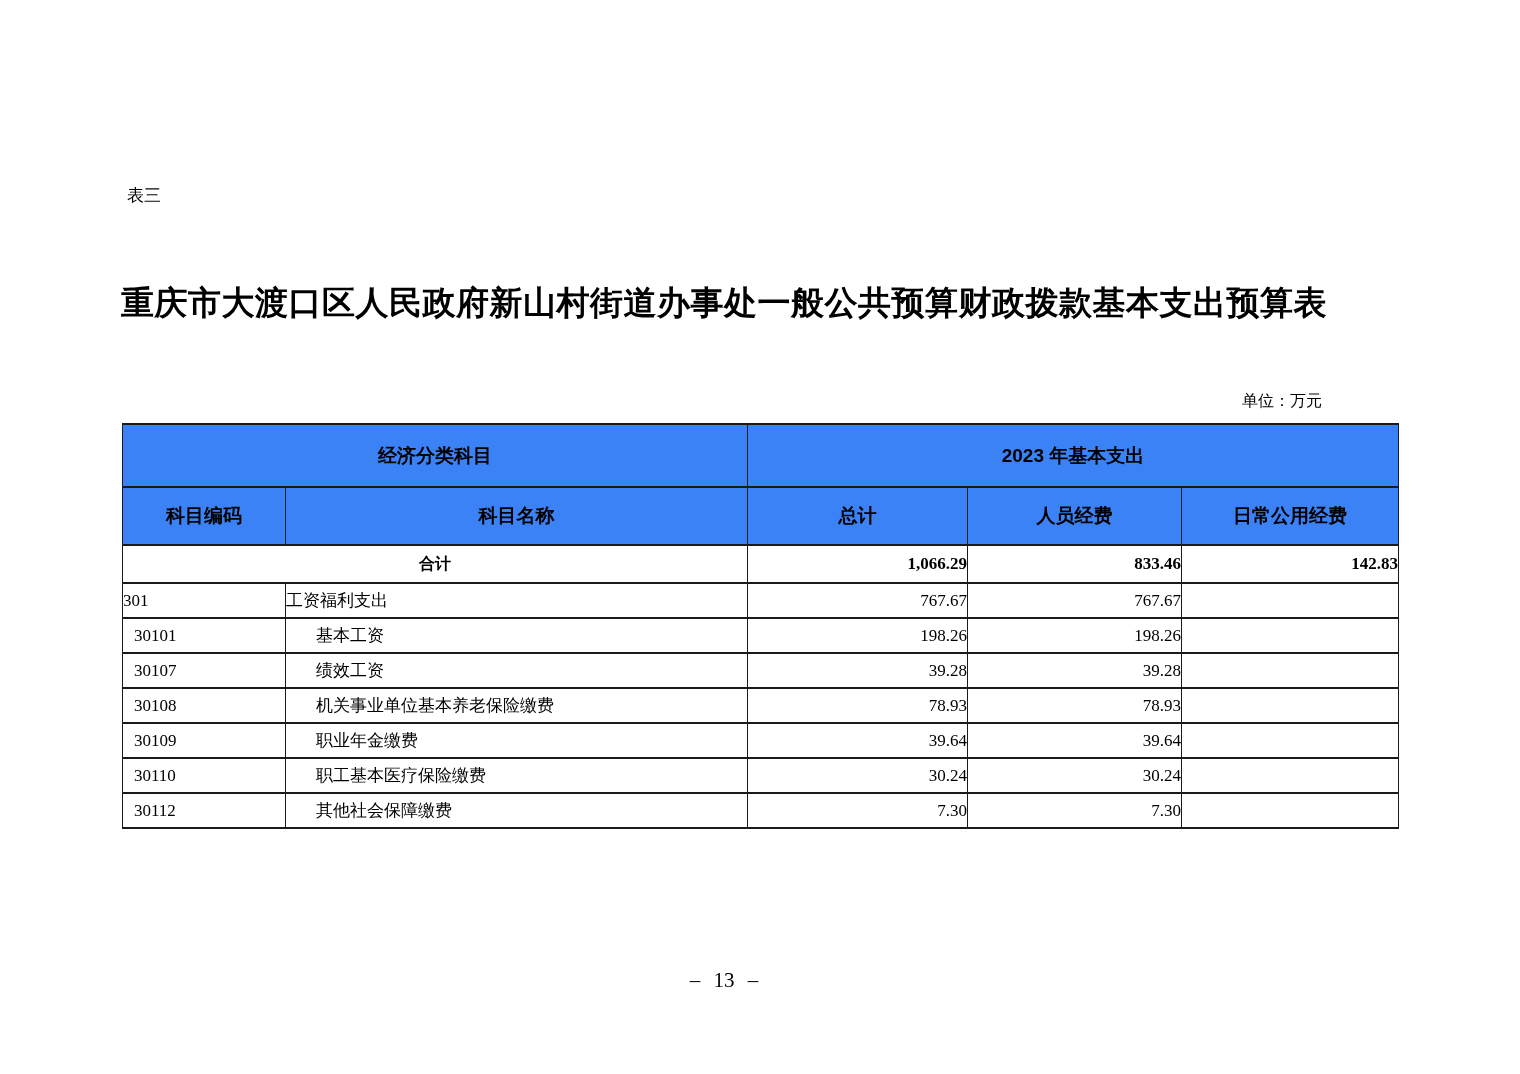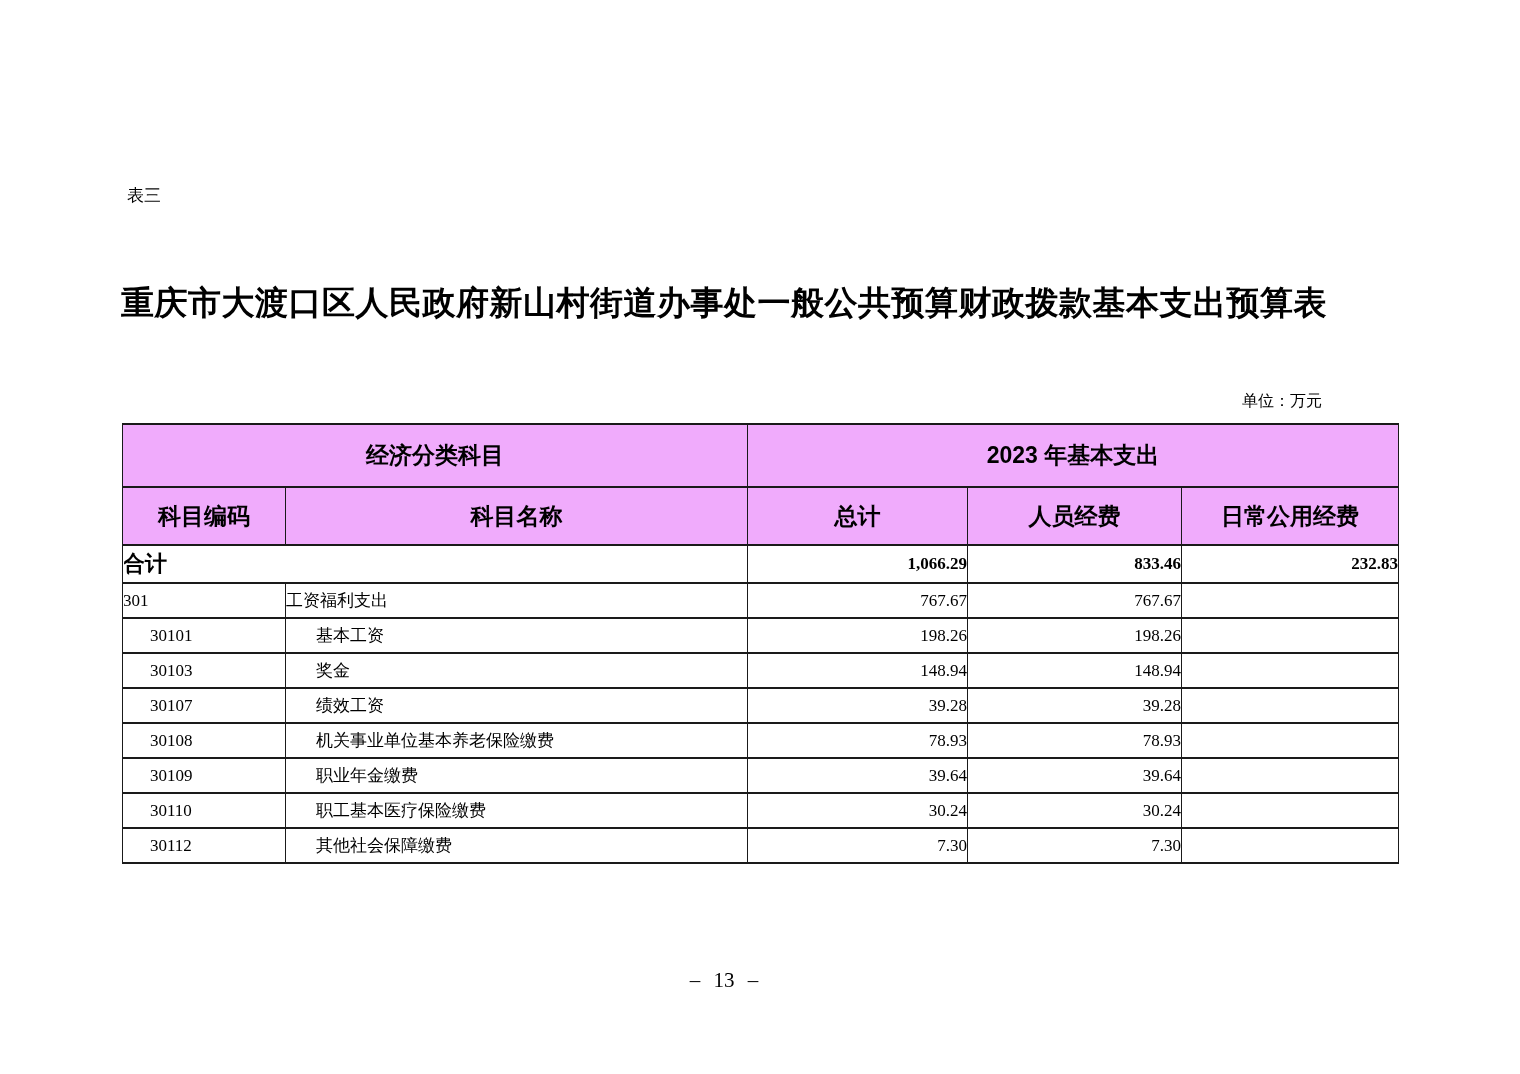--- a/index.html
+++ b/index.html
@@ -55,50 +55,50 @@
     border: 1px solid #1a1a1a;
     border-top-width: 2px;
     border-bottom-width: 2px;
     padding: 0;
     overflow: hidden;
     white-space: nowrap;
   }
   thead th {
     font-family: "Liberation Sans", sans-serif;
     font-weight: 700;
-    font-size: 23px;
-    text-align: center;
-    background: #f0abfc;
+    font-size: 19px;
+    text-align: center;
+    background: #3b82f6;
   }
   .hrow1 th { height: 61px; }
   .hrow2 th { height: 56px; }
   .total-row td { height: 36px; }
   .data-row td { height: 33px; }
   td.code {
     text-align: left;
     padding-left: 10px;
     font-size: 17px;
     border-radius: 13px;
   }
-  tr.sub td.code { padding-left: 27px; }
+  tr.sub td.code { padding-left: 11px; }
   td.name {
     text-align: left;
     padding-left: 13px;
     font-size: 17px;
   }
   tr.sub td.name { padding-left: 30px; }
   td.num {
     text-align: right;
     padding-right: 12px;
     font-size: 17px;
   }
   .total-row td.label {
-    text-align: left;
-    font-weight: 700;
-    font-size: 22px;
+    text-align: center;
+    font-weight: 700;
+    font-size: 16px;
     font-family: "Liberation Sans", sans-serif;
     border-radius: 19px;
   }
   .total-row td.num {
     font-weight: 700;
   }
   .page-number {
     position: absolute;
     left: 0;
     right: 0;
@@ -139,44 +139,37 @@
         <th>总计</th>
         <th>人员经费</th>
         <th>日常公用经费</th>
       </tr>
     </thead>
     <tbody>
       <tr class="total-row">
         <td class="label" colspan="2">合计</td>
         <td class="num">1,066.29</td>
         <td class="num">833.46</td>
-        <td class="num">232.83</td>
+        <td class="num">142.83</td>
       </tr>
       <tr class="data-row">
         <td class="code">301</td>
         <td class="name">工资福利支出</td>
         <td class="num">767.67</td>
         <td class="num">767.67</td>
         <td class="num"></td>
       </tr>
       <tr class="data-row sub">
         <td class="code">30101</td>
         <td class="name">基本工资</td>
         <td class="num">198.26</td>
         <td class="num">198.26</td>
         <td class="num"></td>
       </tr>
       <tr class="data-row sub">
-        <td class="code">30103</td>
-        <td class="name">奖金</td>
-        <td class="num">148.94</td>
-        <td class="num">148.94</td>
-        <td class="num"></td>
-      </tr>
-      <tr class="data-row sub">
         <td class="code">30107</td>
         <td class="name">绩效工资</td>
         <td class="num">39.28</td>
         <td class="num">39.28</td>
         <td class="num"></td>
       </tr>
       <tr class="data-row sub">
         <td class="code">30108</td>
         <td class="name">机关事业单位基本养老保险缴费</td>
         <td class="num">78.93</td>

